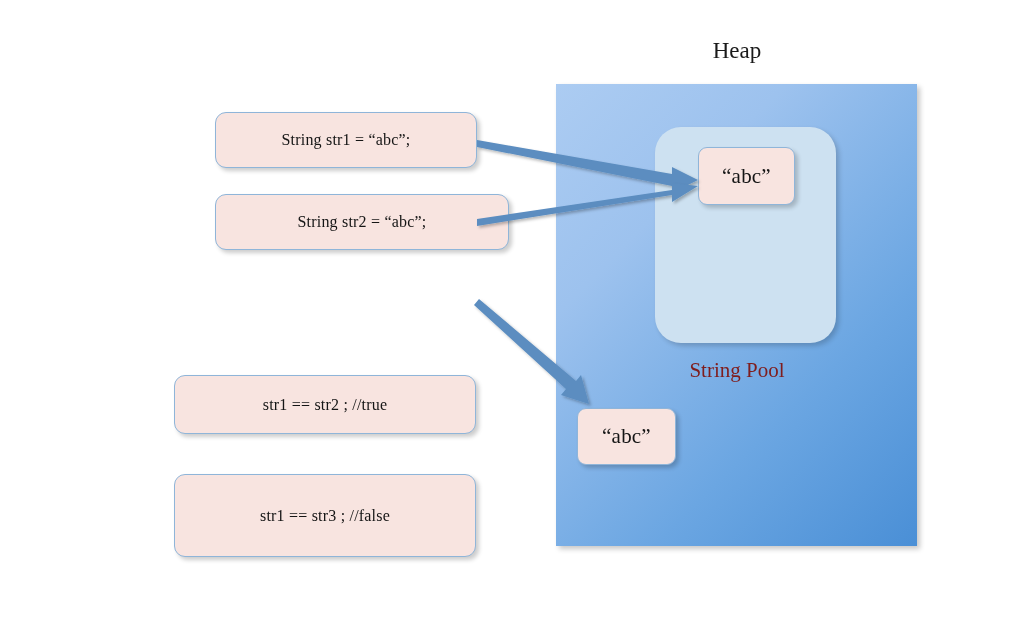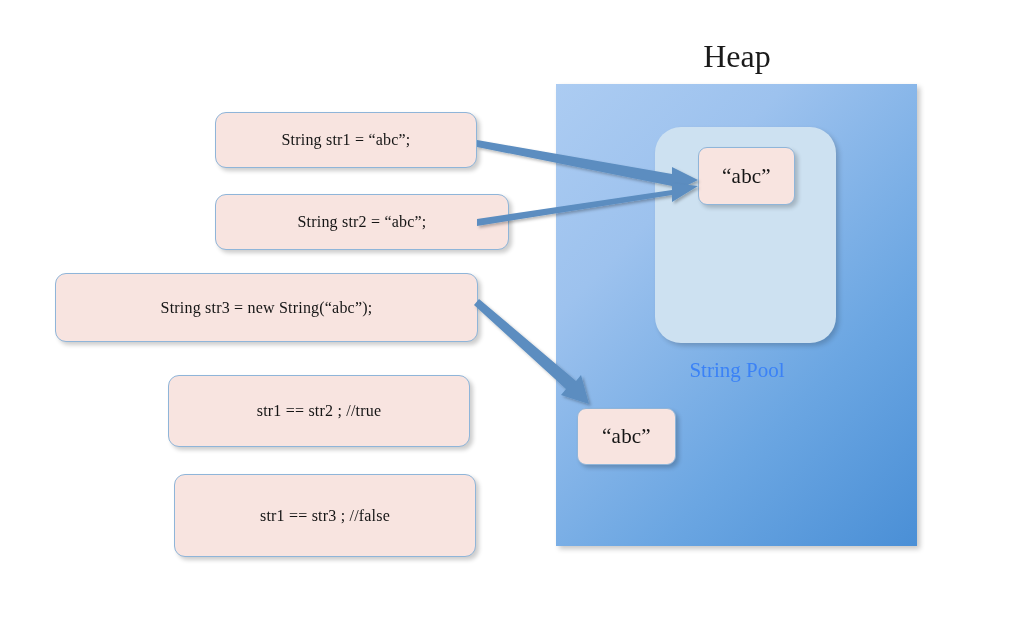--- a/index.html
+++ b/index.html
@@ -16,21 +16,21 @@
     font-family: "Liberation Serif", "DejaVu Serif", serif;
   }
 
   
   .heap-title {
     position: absolute;
     left: 637px;
     top: 38px;
     width: 200px;
     text-align: center;
-    font-size: 32px;
+    font-size: 23px;
     color: #1a1a1a;
     font-family: "Liberation Serif", "DejaVu Serif", serif;
   }
   .heap-box {
     position: absolute;
     left: 556px;
     top: 84px;
     width: 361px;
     height: 462px;
     background: linear-gradient(135deg, #acccf2 0%, #9dc2ee 28%, #6ba6e2 68%, #4a8fd6 100%);
@@ -46,21 +46,21 @@
     border-radius: 26px;
     box-shadow: 3px 3px 5px rgba(0,0,0,0.18);
   }
   .pool-label {
     position: absolute;
     left: 644px;
     top: 358px;
     width: 186px;
     text-align: center;
     font-size: 21px;
-    color: #3b82f6;
+    color: #7f1d1d;
   }
 
   
   .pbox {
     position: absolute;
     box-sizing: border-box;
     background: #f8e4e0;
     border: 1.6px solid #8fb5d9;
     border-radius: 11px;
     box-shadow: 3px 3px 4px rgba(0,0,0,0.20);
@@ -69,21 +69,21 @@
     justify-content: center;
     color: #151515;
     font-size: 16px;
     white-space: nowrap;
     letter-spacing: 0.2px;
   }
 
   .box-str1  { left: 215px; top: 112px; width: 262px; height: 56px; }
   .box-str2  { left: 215px; top: 194px; width: 294px; height: 56px; }
   .box-str3  { left: 55px;  top: 273px; width: 423px; height: 69px; }
-  .box-cmp1  { left: 168px; top: 375px; width: 302px; height: 72px; }
+  .box-cmp1  { left: 174px; top: 375px; width: 302px; height: 59px; }
   .box-cmp2  { left: 174px; top: 474px; width: 302px; height: 83px; }
 
   
   .box-pool-abc {
     left: 698px; top: 147px; width: 97px; height: 58px;
     font-size: 21px; border-radius: 9px;
   }
   .box-heap-abc {
     left: 577px; top: 408px; width: 99px; height: 57px;
     font-size: 21px; border-radius: 9px;
@@ -109,21 +109,20 @@
     <div class="string-pool"></div>
   </div>
 
   <div class="pool-label">String Pool</div>
 
   <div class="pbox box-pool-abc">“abc”</div>
   <div class="pbox box-heap-abc">“abc”</div>
 
   <div class="pbox box-str1">String str1 = “abc”;</div>
   <div class="pbox box-str2">String str2 = “abc”;</div>
-  <div class="pbox box-str3">String str3 = new String(“abc”);</div>
   <div class="pbox box-cmp1">str1 == str2 ; //true</div>
   <div class="pbox box-cmp2">str1 == str3 ; //false</div>
 
   <svg class="arrow-layer" viewBox="0 0 1024 640">
     <defs>
       <filter id="arrowshadow" x="-20%" y="-20%" width="160%" height="160%">
         <feDropShadow dx="2" dy="2" stdDeviation="1.6" flood-color="#000000" flood-opacity="0.28"></feDropShadow>
       </filter>
     </defs>
 

